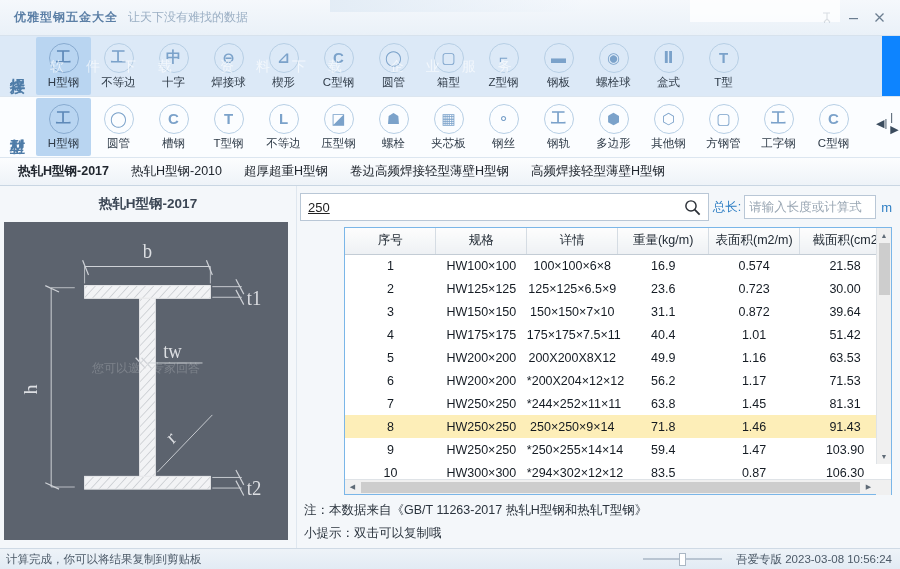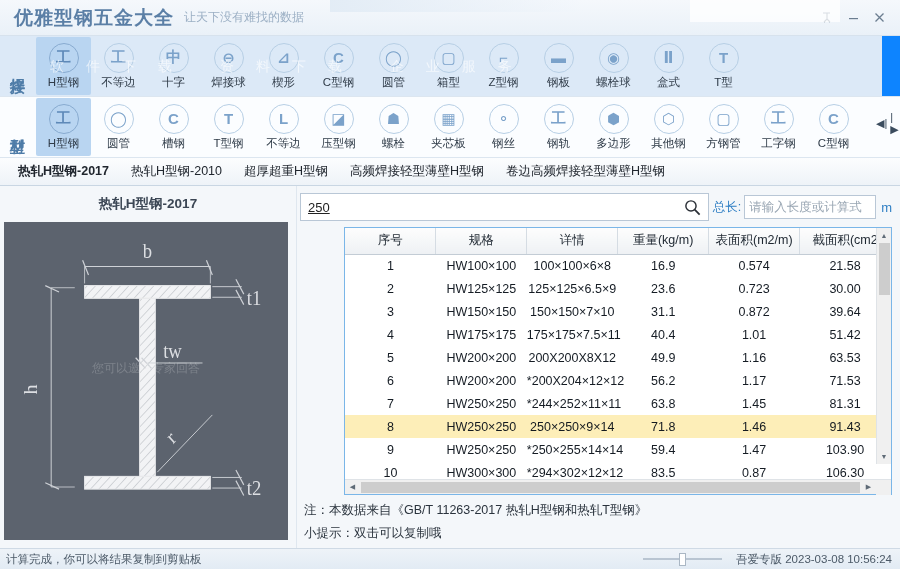--- a/index.html
+++ b/index.html
@@ -19,21 +19,21 @@
   
   .titlebar {
     height: 36px; flex: 0 0 36px;
     background: linear-gradient(to bottom, #f5f8fc 0%, #eaf1f8 100%);
     border-bottom: 1px solid #d7e2ed;
     display: flex; align-items: center;
     padding: 0 8px 0 14px;
     position: relative;
   }
   .app-title {
-    font-size: 19px; font-weight: bold;
+    font-size: 12px; font-weight: bold;
     color: #5b7fa6; letter-spacing: 1px;
   }
   .app-slogan {
     font-size: 12px; color: #9bafc4; margin-left: 10px;
   }
   .title-spacer { flex: 1; }
   .lunar-date {
     font-size: 12px; color: #7a8fa5; margin-right: 12px; white-space: nowrap;
   }
   .win-btn {
@@ -420,22 +420,22 @@
     <div class="navarrows">
       <span>◀|</span>
       <span>|▶</span>
     </div>
   </div>
 
   <div class="subtabs" id="subtabs">
       <div class="subtab active">热轧H型钢-2017</div>
       <div class="subtab">热轧H型钢-2010</div>
       <div class="subtab">超厚超重H型钢</div>
+      <div class="subtab">卷边高频焊接轻型薄壁H型钢</div>
       <div class="subtab">高频焊接轻型薄壁H型钢</div>
-      <div class="subtab">卷边高频焊接轻型薄壁H型钢</div>
     </div>
 
   <div class="body">
 
     <div class="leftpanel">
       <div class="diagram-title">热轧H型钢-2017</div>
       <div class="diagram-box">
         <svg viewBox="0 0 289 300" preserveAspectRatio="none">
           <defs>
             <pattern id="hatch" width="6" height="6" patternTransform="rotate(45)" patternUnits="userSpaceOnUse">

